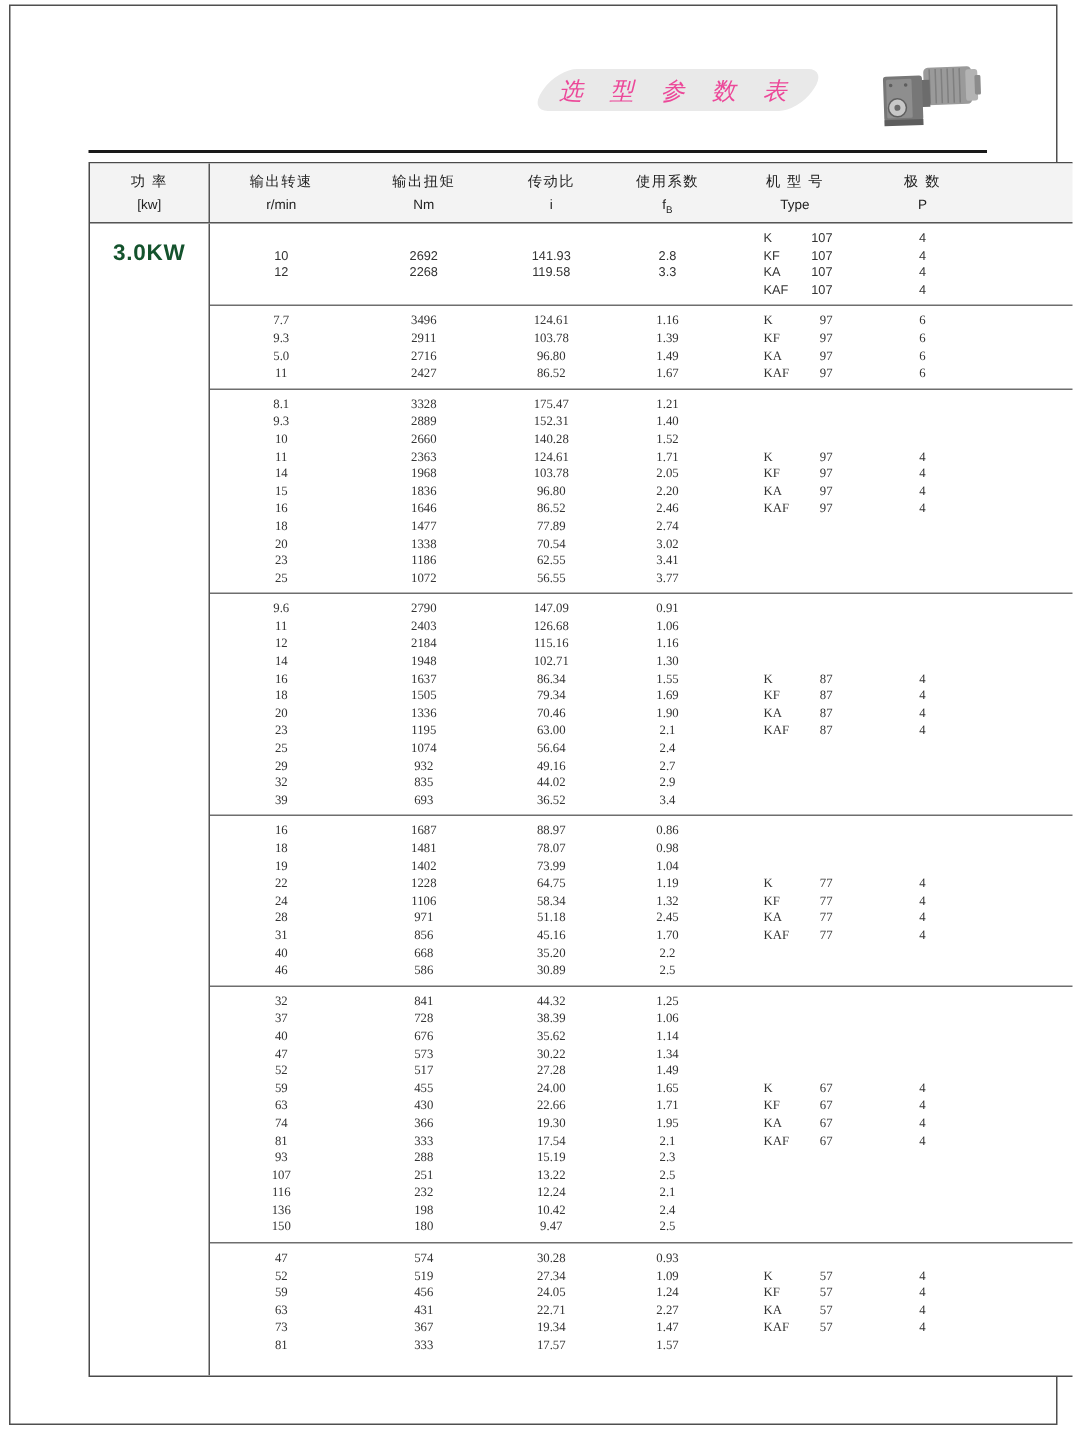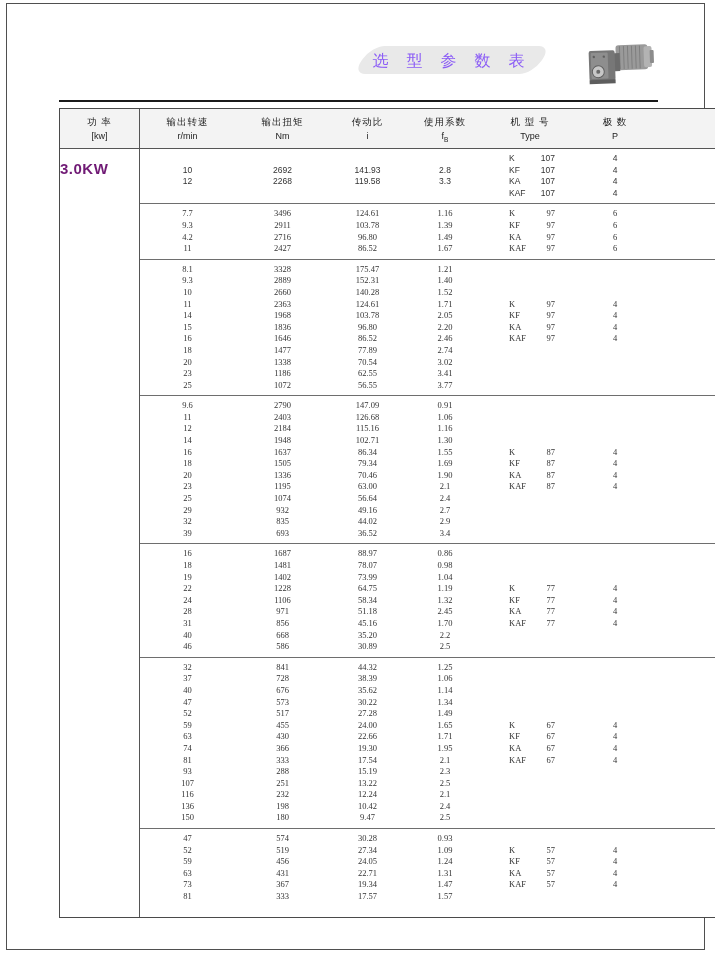--- a/index.html
+++ b/index.html
@@ -13,21 +13,21 @@
     border:1px solid #4f4f4f; box-sizing:border-box; pointer-events:none;
   }
   
   .title-badge {
     position:absolute; left:362px; top:46px; width:180px; height:28px;
     background:#e9e9e9; transform:skewX(-35deg); border-radius:13px;
   }
   .title-text {
     position:absolute; left:362px; top:48px; width:180px; height:26px;
     display:flex; align-items:center; justify-content:center;
-    font-size:16px; letter-spacing:7px; color:#8b5cf6;
+    font-style:italic; font-size:16px; letter-spacing:7px; color:#ec4899;
     font-family:"Liberation Serif", serif; white-space:nowrap;text-align:center;
   }
   .header-rule {
     position:absolute; left:59px; top:100px; width:599px; height:2px; background:#1a1a1a;
   }
   .motor-photo { position:absolute; left:586px; top:38px; width:74px; height:50px; }
   
   .sel-table {
     position:absolute; left:59px; top:108px; width:660px; height:810px;
     border:1px solid #4a4a4a; box-sizing:border-box; display:flex; flex-direction:column;
@@ -45,21 +45,21 @@
     flex:1; display:grid; grid-template-columns:95px 95px 75px 80px 90px 80px;
     padding-top:5px;
   }
   .th { text-align:center; }
   .th .zh { display:block; font-size:9.5px; letter-spacing:1px; line-height:15px; color:#222; }
   .th .unit { display:block; font-size:9px; line-height:14px; color:#222; }
   .th .unit sub { font-size:6.5px; }
   .tbody-wrap { flex:1; display:flex; overflow:hidden; }
   .power-cell {
     width:80px; flex:0 0 80px; border-right:1px solid #555; box-sizing:border-box;
-    padding-top:11px; font-weight:bold; font-size:15px; color:#701a75;
+    text-align:center; padding-top:11px; font-weight:bold; font-size:15px; color:#14532d;
     letter-spacing:0.5px;
   }
   .tbody { flex:1; }
   .group { padding:4px 0; }
   .group + .group { border-top:1px solid #6e6e6e;font-family:Liberation Serif, serif; }
   .row {
     display:grid; grid-template-columns:95px 95px 75px 80px 90px 80px;
     height:11.6px; line-height:11.6px; font-size:8.5px; color:#333;
   }
   .cell { text-align:center; white-space:nowrap; }
@@ -202,21 +202,21 @@
             <div class="cell">2911</div>
             <div class="cell">103.78</div>
             <div class="cell">1.39</div>
             <div class="cell type-cell"><span class="type-box">
                 <span>KF</span>
                 <span>97</span>
               </span></div>
             <div class="cell">6</div>
           </div>
           <div class="row">
-            <div class="cell">4.2</div>
+            <div class="cell">5.0</div>
             <div class="cell">2716</div>
             <div class="cell">96.80</div>
             <div class="cell">1.49</div>
             <div class="cell type-cell"><span class="type-box">
                 <span>KA</span>
                 <span>97</span>
               </span></div>
             <div class="cell">6</div>
           </div>
           <div class="row">
@@ -683,21 +683,21 @@
             <div class="cell type-cell"><span class="type-box">
                 <span>KF</span>
                 <span>57</span>
               </span></div>
             <div class="cell">4</div>
           </div>
           <div class="row">
             <div class="cell">63</div>
             <div class="cell">431</div>
             <div class="cell">22.71</div>
-            <div class="cell">1.31</div>
+            <div class="cell">2.27</div>
             <div class="cell type-cell"><span class="type-box">
                 <span>KA</span>
                 <span>57</span>
               </span></div>
             <div class="cell">4</div>
           </div>
           <div class="row">
             <div class="cell">73</div>
             <div class="cell">367</div>
             <div class="cell">19.34</div>

